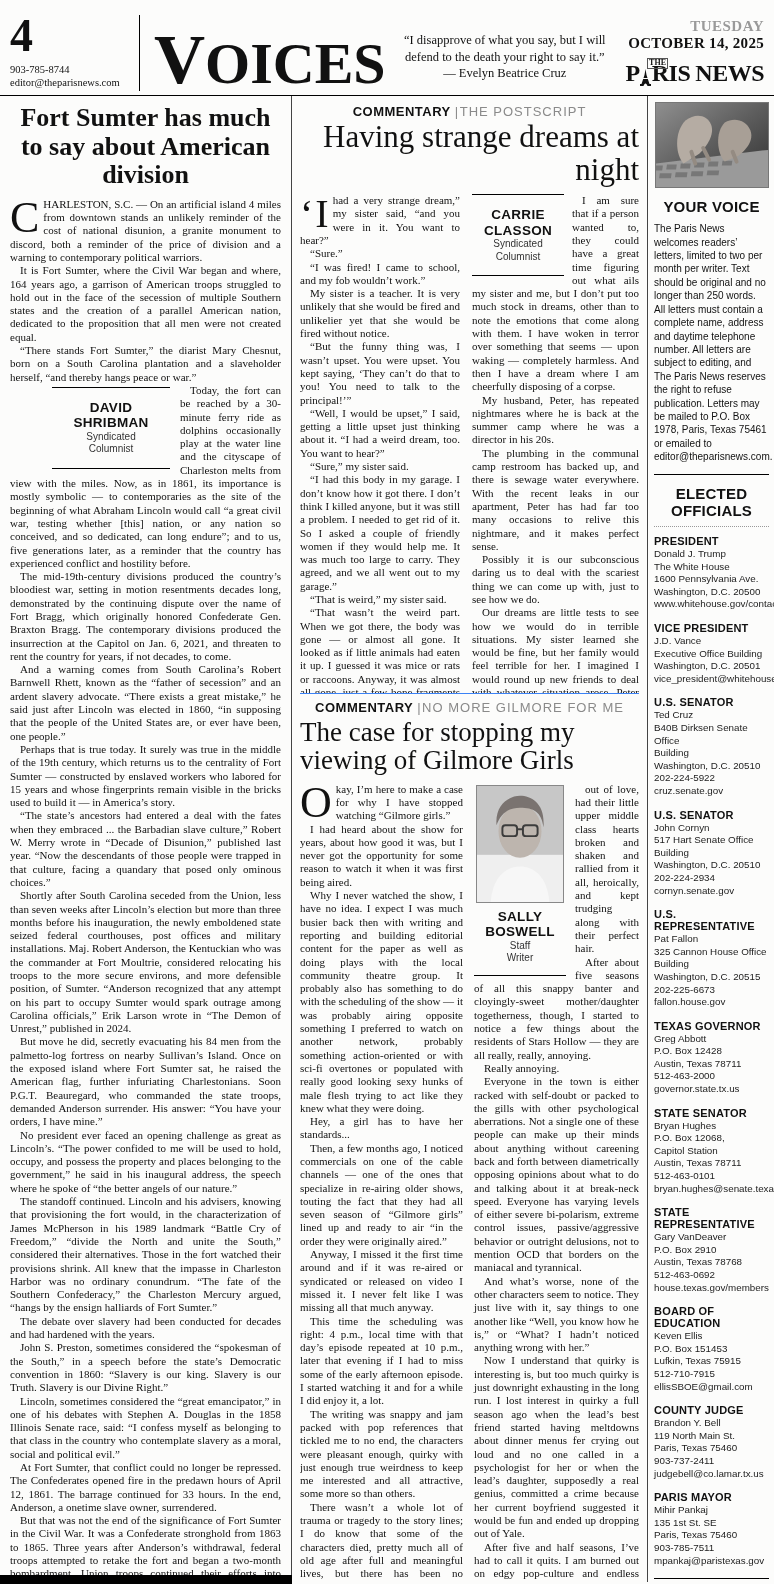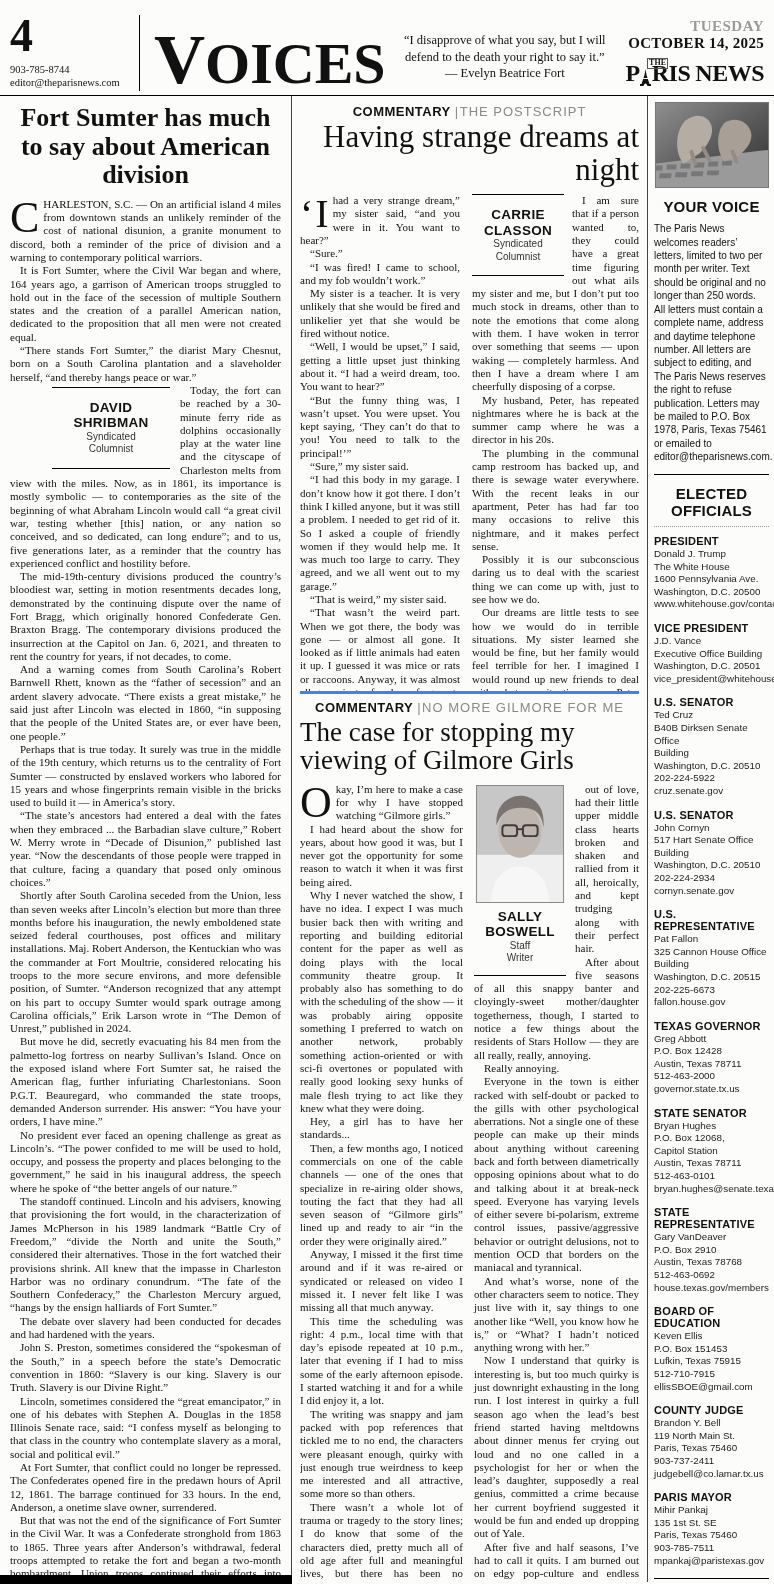--- a/index.html
+++ b/index.html
@@ -40,21 +40,21 @@
   .byline-name { font-family:"Liberation Sans",sans-serif; font-weight:bold; font-size:13.5px; line-height:1.15; letter-spacing:0.3px; }
   .byline-role { font-size:10px; line-height:1.25; margin-top:0; font-family:"Liberation Sans",sans-serif; color:#333; }
 
   
   .fs-headline { font-size:26px; line-height:1.1; margin:2px 0 8px 0; }
   .fs-byline { float:left; width:118px; margin:3px 10px 3px 42px; }
   .col-left .bp { margin-bottom:0; }
   .fs-bottom-bar { position:absolute; left:0; bottom:0; width:292px; height:9px; background:#000; }
 
   
-  .dreams { height:594px; overflow:hidden; border-bottom:3px solid #3b82f6; padding-bottom:4px; }
+  .dreams { height:594px; overflow:hidden; border-bottom:1px solid #3b82f6; padding-bottom:4px; }
   .dreams-headline { font-weight:normal; font-size:31px; text-align:right; line-height:1.05; margin:2px 0 8px 2px; font-family:"Liberation Serif",serif; }
   .two-col { display:flex; gap:12px; }
   .tc-a { width:160px; }
   .tc-b { flex:1; }
   .cc-byline { float:left; width:92px; margin:0 8px 2px 0; }
 
   
   .gilmore { padding-top:2px; height:886px; overflow:hidden; }
   .gg-headline { font-weight:normal; font-size:27px; text-align:left; line-height:1.05; margin:3px 0 8px 0; }
   .gg-cols { display:flex; gap:11px; }
@@ -82,21 +82,21 @@
     <div class="pageno-block">
       <div class="pageno">4</div>
       <div class="contact">
         <div>903-785-8744</div>
         <div>editor@theparisnews.com</div>
       </div>
     </div>
     <div class="section-title">VOICES</div>
     <div class="head-quote">
       <div>“I disapprove of what you say, but I will defend to the death your right to say it.”</div>
-      <div>— Evelyn Beatrice Fort</div>
+      <div>— Evelyn Beatrice Cruz</div>
     </div>
     <div class="head-date">
       <div class="head-day">TUESDAY</div>
       <div class="head-date-line">OCTOBER 14, 2025</div>
       <div class="pn-logo">
         <span class="pn-the">THE</span>
         <span>P</span>
         <svg width="11" height="17" viewBox="0 0 11 17">
           <path d="M5.5 0 L6.5 6 L9.5 15 L11 15 L11 17 L7.5 17 C7 15.5 6.2 14.6 5.5 14.6 C4.8 14.6 4 15.5 3.5 17 L0 17 L0 15 L1.5 15 L4.5 6 Z M3.2 10 L7.8 10 L7.6 9 L3.4 9 Z" fill="#111"></path>
         </svg>
@@ -155,22 +155,22 @@
         </div>
         <h2 class="headline dreams-headline">Having strange dreams at night</h2>
         <div class="two-col">
           <div class="tc-a">
             <p class="first-par"><span class="dc-quote">‘</span><span class="dropcap" style="font-size:40px">I</span><span>had a very strange dream,” my sister said, “and you were in it. You want to hear?”</span></p>
             <div>
 
             <p class="bp">“Sure.”</p>
                 <p class="bp">“I was fired! I came to school, and my fob wouldn’t work.”</p>
                 <p class="bp">My sister is a teacher. It is very unlikely that she would be fired and unlikelier yet that she would be fired without notice.</p>
+                <p class="bp">“But the funny thing was, I wasn’t upset. You were upset. You kept saying, ‘They can’t do that to you! You need to talk to the principal!’”</p>
                 <p class="bp">“Well, I would be upset,” I said, getting a little upset just thinking about it. “I had a weird dream, too. You want to hear?”</p>
-                <p class="bp">“But the funny thing was, I wasn’t upset. You were upset. You kept saying, ‘They can’t do that to you! You need to talk to the principal!’”</p>
                 <p class="bp">“Sure,” my sister said.</p>
                 <p class="bp">“I had this body in my garage. I don’t know how it got there. I don’t think I killed anyone, but it was still a problem. I needed to get rid of it. So I asked a couple of friendly women if they would help me. It was much too large to carry. They agreed, and we all went out to my garage.”</p>
                 <p class="bp">“That is weird,” my sister said.</p>
                 <p class="bp">“That wasn’t the weird part. When we got there, the body was gone — or almost all gone. It looked as if little animals had eaten it up. I guessed it was mice or rats or raccoons. Anyway, it was almost all gone, just a few bone fragments here and there. One of my new friends picked up a whisk broom, and we swept up what was left, and it all fit into a one-quart measuring cup. ‘That was easy!’ my new friend said. Then we trouped outside to bury it.”</p>
               </div>
           </div>
           <div class="tc-b">
             <div class="byline-box cc-byline">
               <div class="byline-name">
                 <div>CARRIE</div>

